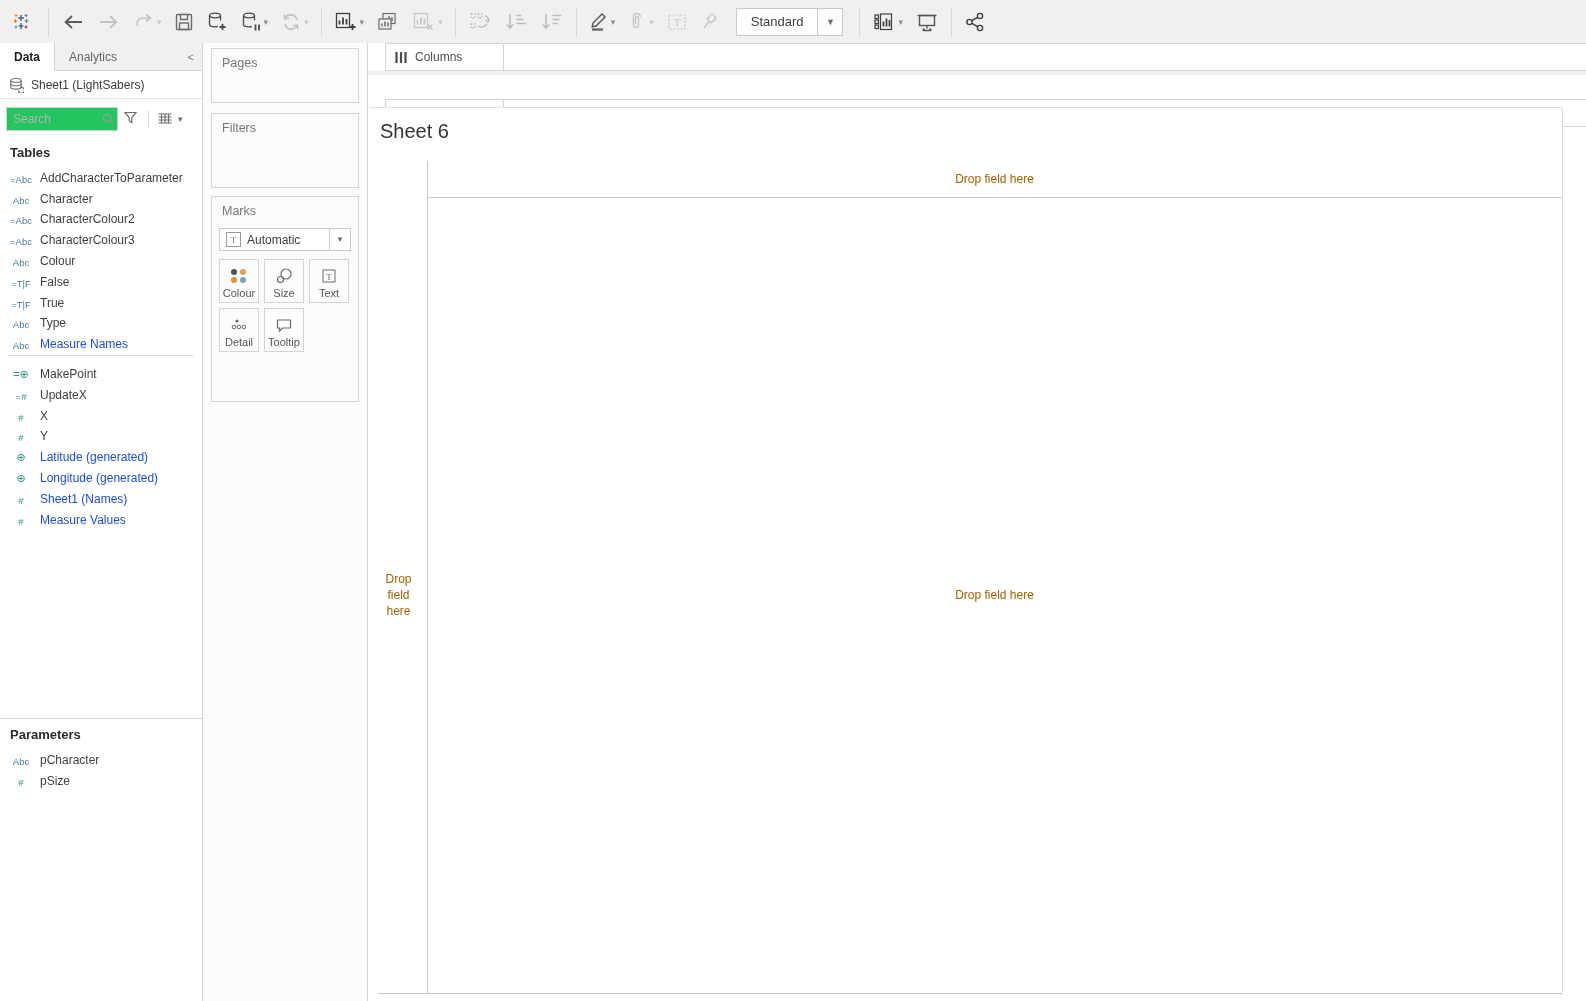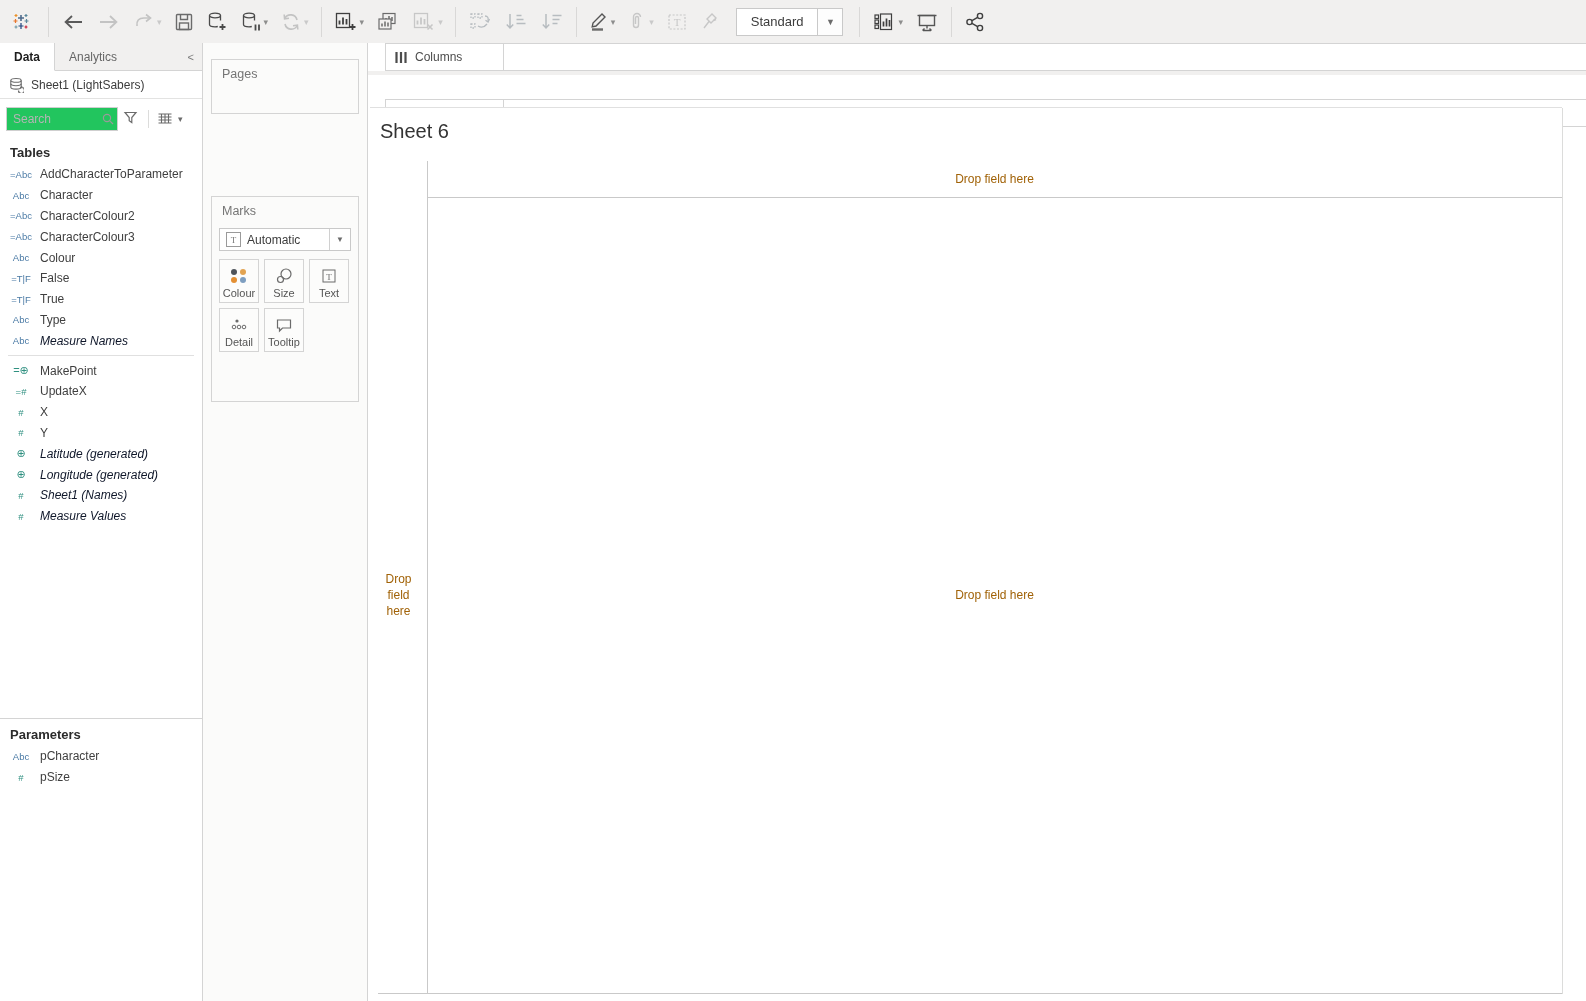--- a/index.html
+++ b/index.html
@@ -23,35 +23,35 @@
   .dp-tab.active{background:#fff;color:#1d1d1d;font-weight:bold;border-right:1px solid #d4d4d4;margin-bottom:-1px;border-bottom:1px solid #fff;}
   .dp-collapse{margin-left:auto;display:flex;align-items:center;padding:0 8px;color:#7a7a7a;font-size:11px;}
   .dp-source{display:flex;align-items:center;height:27px;border-bottom:1px solid #e3e3e2;padding:0 8px;color:#3c3c3c;}
   .dp-source svg{margin-right:7px;}
   .dp-search-row{display:flex;align-items:center;padding:8px 6px 6px 6px;}
   .search-box{display:flex;align-items:center;border:1px solid #cfcfcf;height:22px;flex:0 0 110px;background:#22c55e;}
   .search-box input{border:0;outline:0;width:88px;padding:0 0 0 6px;font-size:12px;color:#555;font-family:inherit;background:transparent;}
   .search-box input::placeholder{color:#b5b5b5;}
   .mini-sep{width:1px;height:18px;background:#dcdcdb;margin:0 5px;}
   .sec-header{font-weight:bold;color:#2b2b2b;padding:8px 0 4px 10px;font-size:13px;}
-  .field-row{display:flex;align-items:center;height:20.8px;padding-left:6px;white-space:nowrap;}
+  .field-row{display:flex;align-items:flex-end;height:20.8px;padding-left:6px;white-space:nowrap;}
   .fi{display:inline-block;width:30px;text-align:center;font-size:9.5px;flex:0 0 30px;letter-spacing:0;}
   .fi-blue{color:#4a7aa5;}
   .fi-green{color:#2f9080;}
   .fi-globe{font-size:11px;}
   .f-label{color:#3f3f3f;font-size:12px;margin-left:4px;}
-  .f-label.it{font-style:italic;color:#0f172a;}
+  .f-label.it{color:#1d4ed8;}
   .field-sep{height:1px;background:#e0e0e0;margin:4px 8px 4px 8px;}
   .params{position:absolute;left:0;top:675px;width:100%;border-top:1px solid #d4d4d4;background:#fff;}
 
   
   .midpane{position:absolute;left:203px;top:43px;width:165px;height:958px;background:#fbfbfa;border-right:1px solid #d4d4d4;box-sizing:border-box;}
   .card{position:absolute;left:8px;width:148px;border:1px solid #d4d4d4;background:#fbfbfa;box-sizing:border-box;}
   .card-label{color:#757575;padding:7px 0 0 10px;font-size:12.5px;}
-  .card-pages{top:16px;height:55px;}
+  .card-pages{top:5px;height:55px;}
   .card-filters{top:70px;height:75px;}
   .card-marks{top:153px;height:206px;}
   .auto-dd{display:flex;align-items:center;border:1px solid #c9c9c9;background:#fff;height:21px;margin:10px 7px 6px 7px;}
   .auto-dd .auto-ic{width:13px;height:13px;border:1px solid #9a9a9a;font-size:9px;display:flex;align-items:center;justify-content:center;color:#777;margin:0 6px;font-family:"Liberation Serif",serif;}
   .auto-dd .auto-text{flex:1;color:#3c3c3c;}
   .auto-dd .auto-arrow{border-left:1px solid #d0d0d0;width:20px;height:21px;display:flex;align-items:center;justify-content:center;font-size:8px;color:#6b6b6b;}
   .marks-grid{display:grid;grid-template-columns:repeat(3,40px);gap:5px;padding:2px 0 0 7px;}
   .mark-btn{width:40px;height:44px;border:1px solid #d4d4d4;background:#fcfcfb;box-sizing:border-box;display:flex;flex-direction:column;align-items:center;justify-content:flex-end;padding-bottom:3px;}
   .mark-btn .mico{height:22px;display:flex;align-items:center;justify-content:center;}
   .mark-btn .mlabel{font-size:11px;color:#555;}
@@ -392,20 +392,23 @@
           <span class="fi fi-green">#</span>
           <span class="f-label">pSize</span>
         </div>
     </div>
   </div>
 
   <div class="midpane">
     <div class="card card-pages">
       <div class="card-label">Pages</div>
     </div>
+    <div class="card card-filters">
+      <div class="card-label">Filters</div>
+    </div>
     <div class="card card-marks">
       <div class="card-label">Marks</div>
       <div class="auto-dd">
         <span class="auto-ic">T</span>
         <span class="auto-text">Automatic</span>
         <span class="auto-arrow">▼</span>
       </div>
       <div class="marks-grid">
         <div class="mark-btn">
           <span class="mico">

